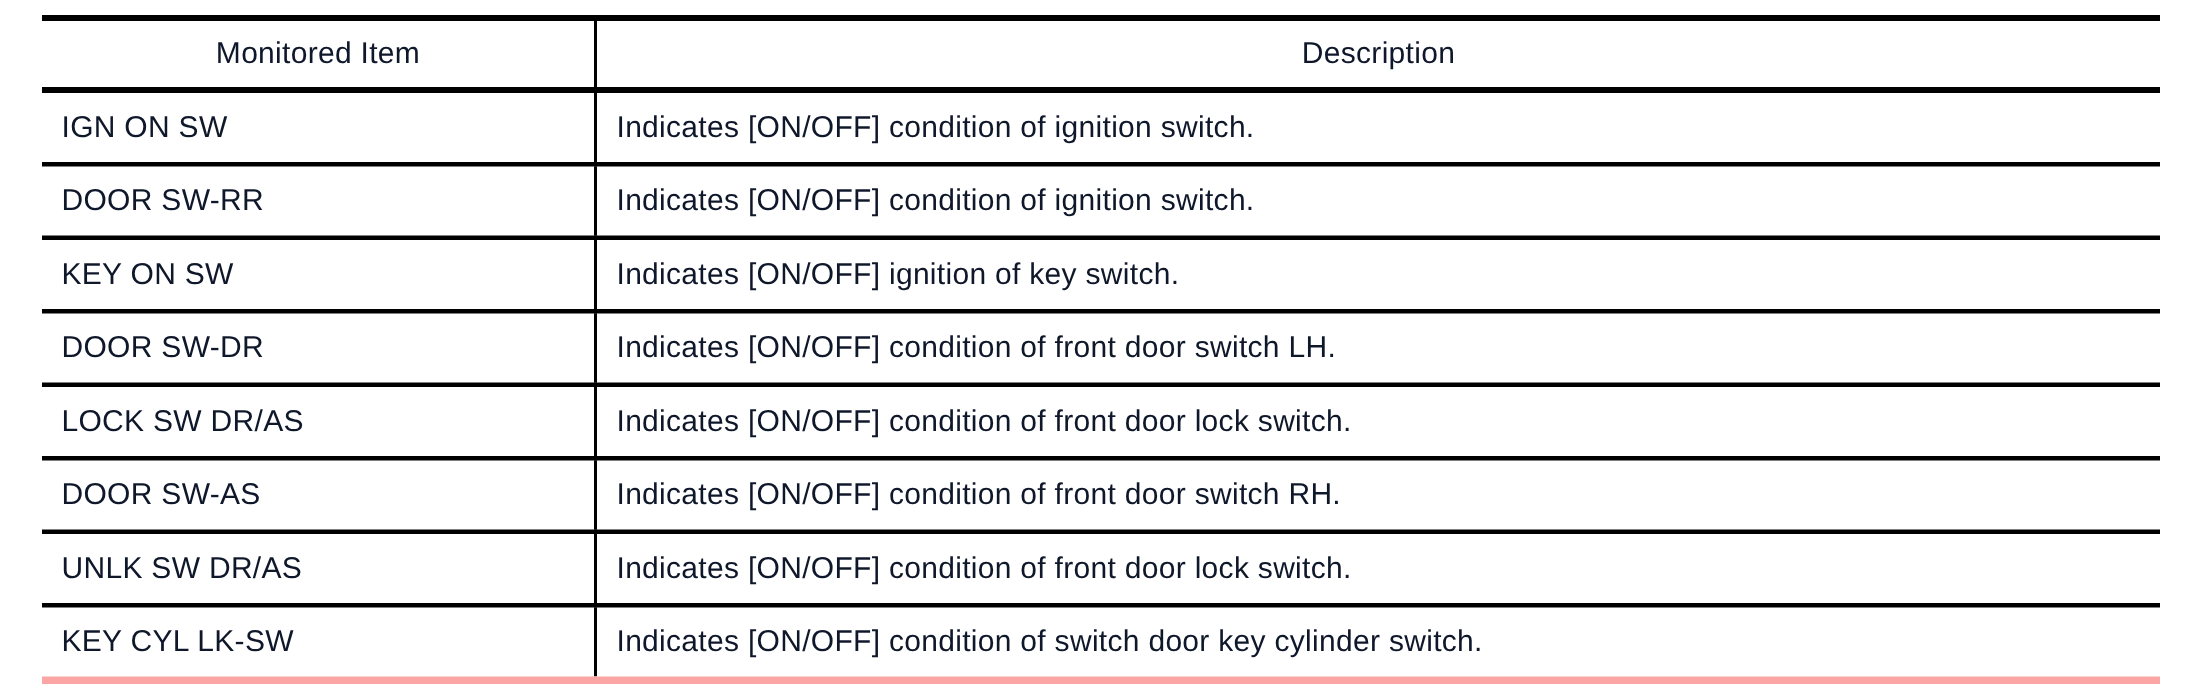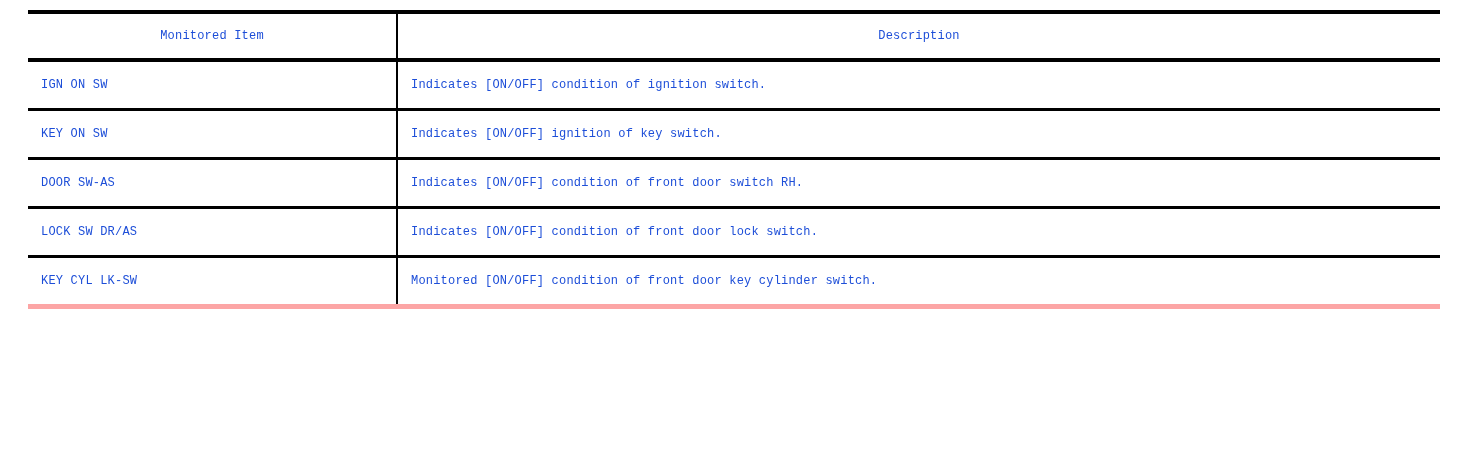--- a/index.html
+++ b/index.html
@@ -10,23 +10,23 @@
     height: 460px;
     overflow: hidden;
   }
   .doc-table {
     position: absolute;
     left: 28px;
     top: 10px;
     width: 1412px;
     border-collapse: collapse;
     table-layout: fixed;
-    font-family: Liberation Mono, monospace;
-    font-size: 12px;
-    color: #1d4ed8;
+    font-family: Liberation Sans, sans-serif;
+    font-size: 20px;
+    color: #0f172a;
     letter-spacing: 0.2px;
   }
   .doc-table col.col-item { width: 369px; }
   .doc-table col.col-desc { width: 1043px; }
 
   
   .doc-table thead tr {
     border-top: 4px solid #000000;
     border-bottom: 4px solid #000000;
   }
@@ -70,29 +70,41 @@
       <th>Monitored Item</th>
       <th>Description</th>
     </tr>
   </thead>
   <tbody>
     <tr>
       <td>IGN ON SW</td>
       <td>Indicates [ON/OFF] condition of ignition switch.</td>
     </tr>
     <tr>
+      <td>DOOR SW-RR</td>
+      <td>Indicates [ON/OFF] condition of ignition switch.</td>
+    </tr>
+    <tr>
       <td>KEY ON SW</td>
       <td>Indicates [ON/OFF] ignition of key switch.</td>
+    </tr>
+    <tr>
+      <td>DOOR SW-DR</td>
+      <td>Indicates [ON/OFF] condition of front door switch LH.</td>
+    </tr>
+    <tr>
+      <td>LOCK SW DR/AS</td>
+      <td>Indicates [ON/OFF] condition of front door lock switch.</td>
     </tr>
     <tr>
       <td>DOOR SW-AS</td>
       <td>Indicates [ON/OFF] condition of front door switch RH.</td>
     </tr>
     <tr>
-      <td>LOCK SW DR/AS</td>
+      <td>UNLK SW DR/AS</td>
       <td>Indicates [ON/OFF] condition of front door lock switch.</td>
     </tr>
     <tr>
       <td>KEY CYL LK-SW</td>
-      <td>Monitored [ON/OFF] condition of front door key cylinder switch.</td>
+      <td>Indicates [ON/OFF] condition of switch door key cylinder switch.</td>
     </tr>
   </tbody>
 </table>
 
 </body></html>

